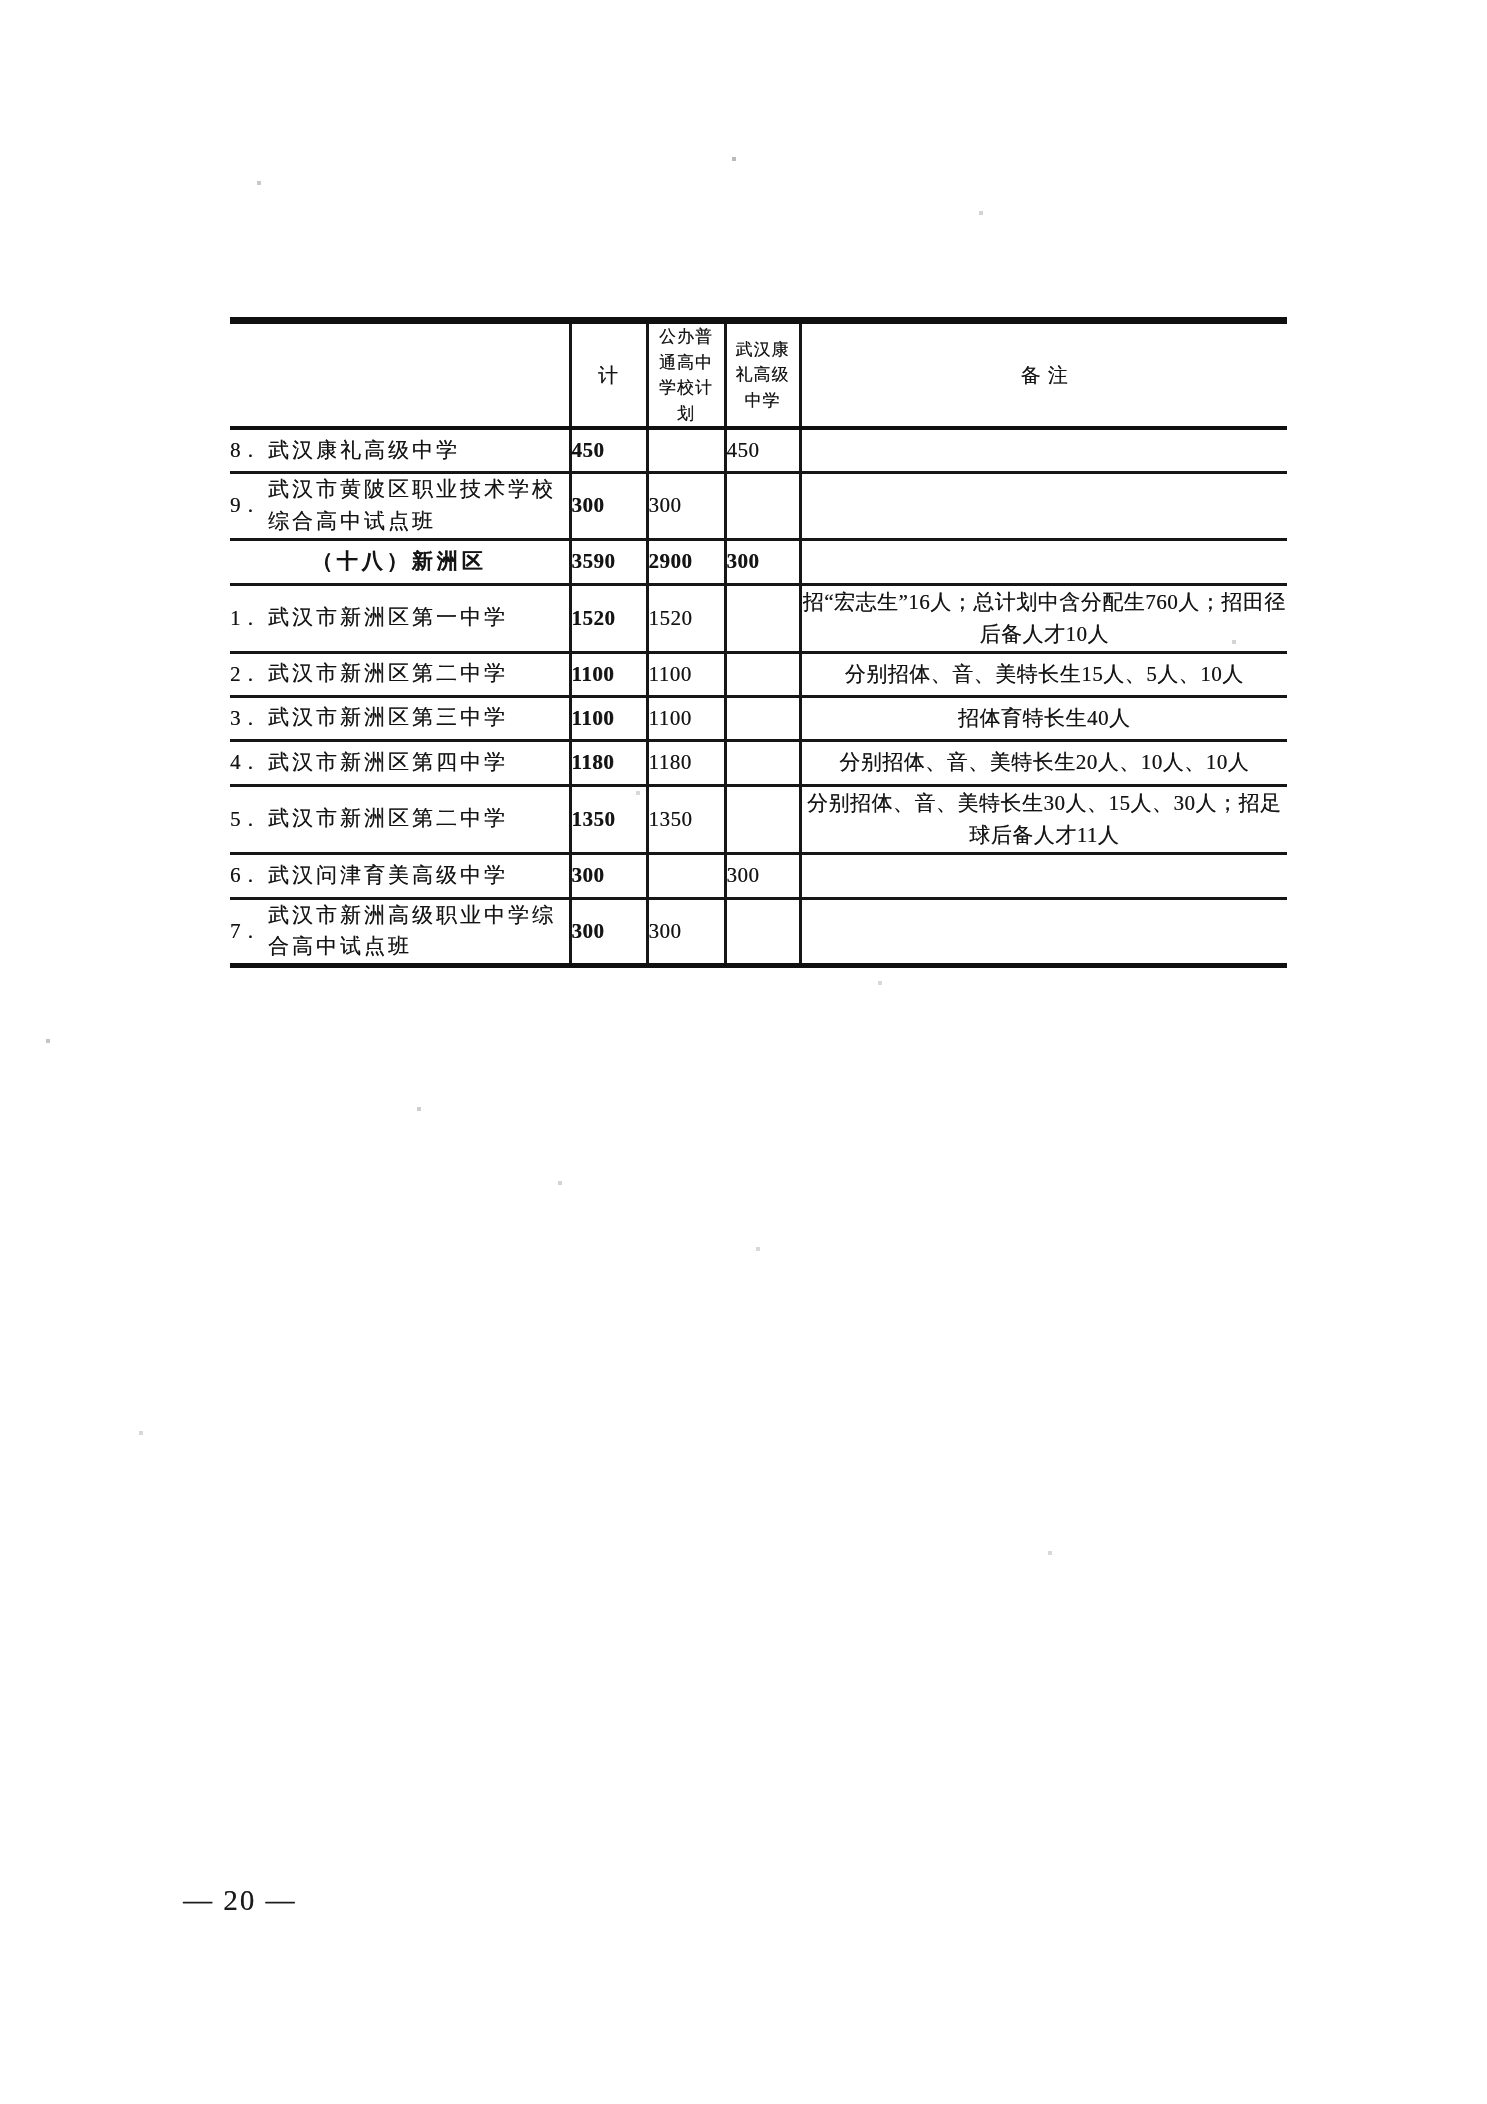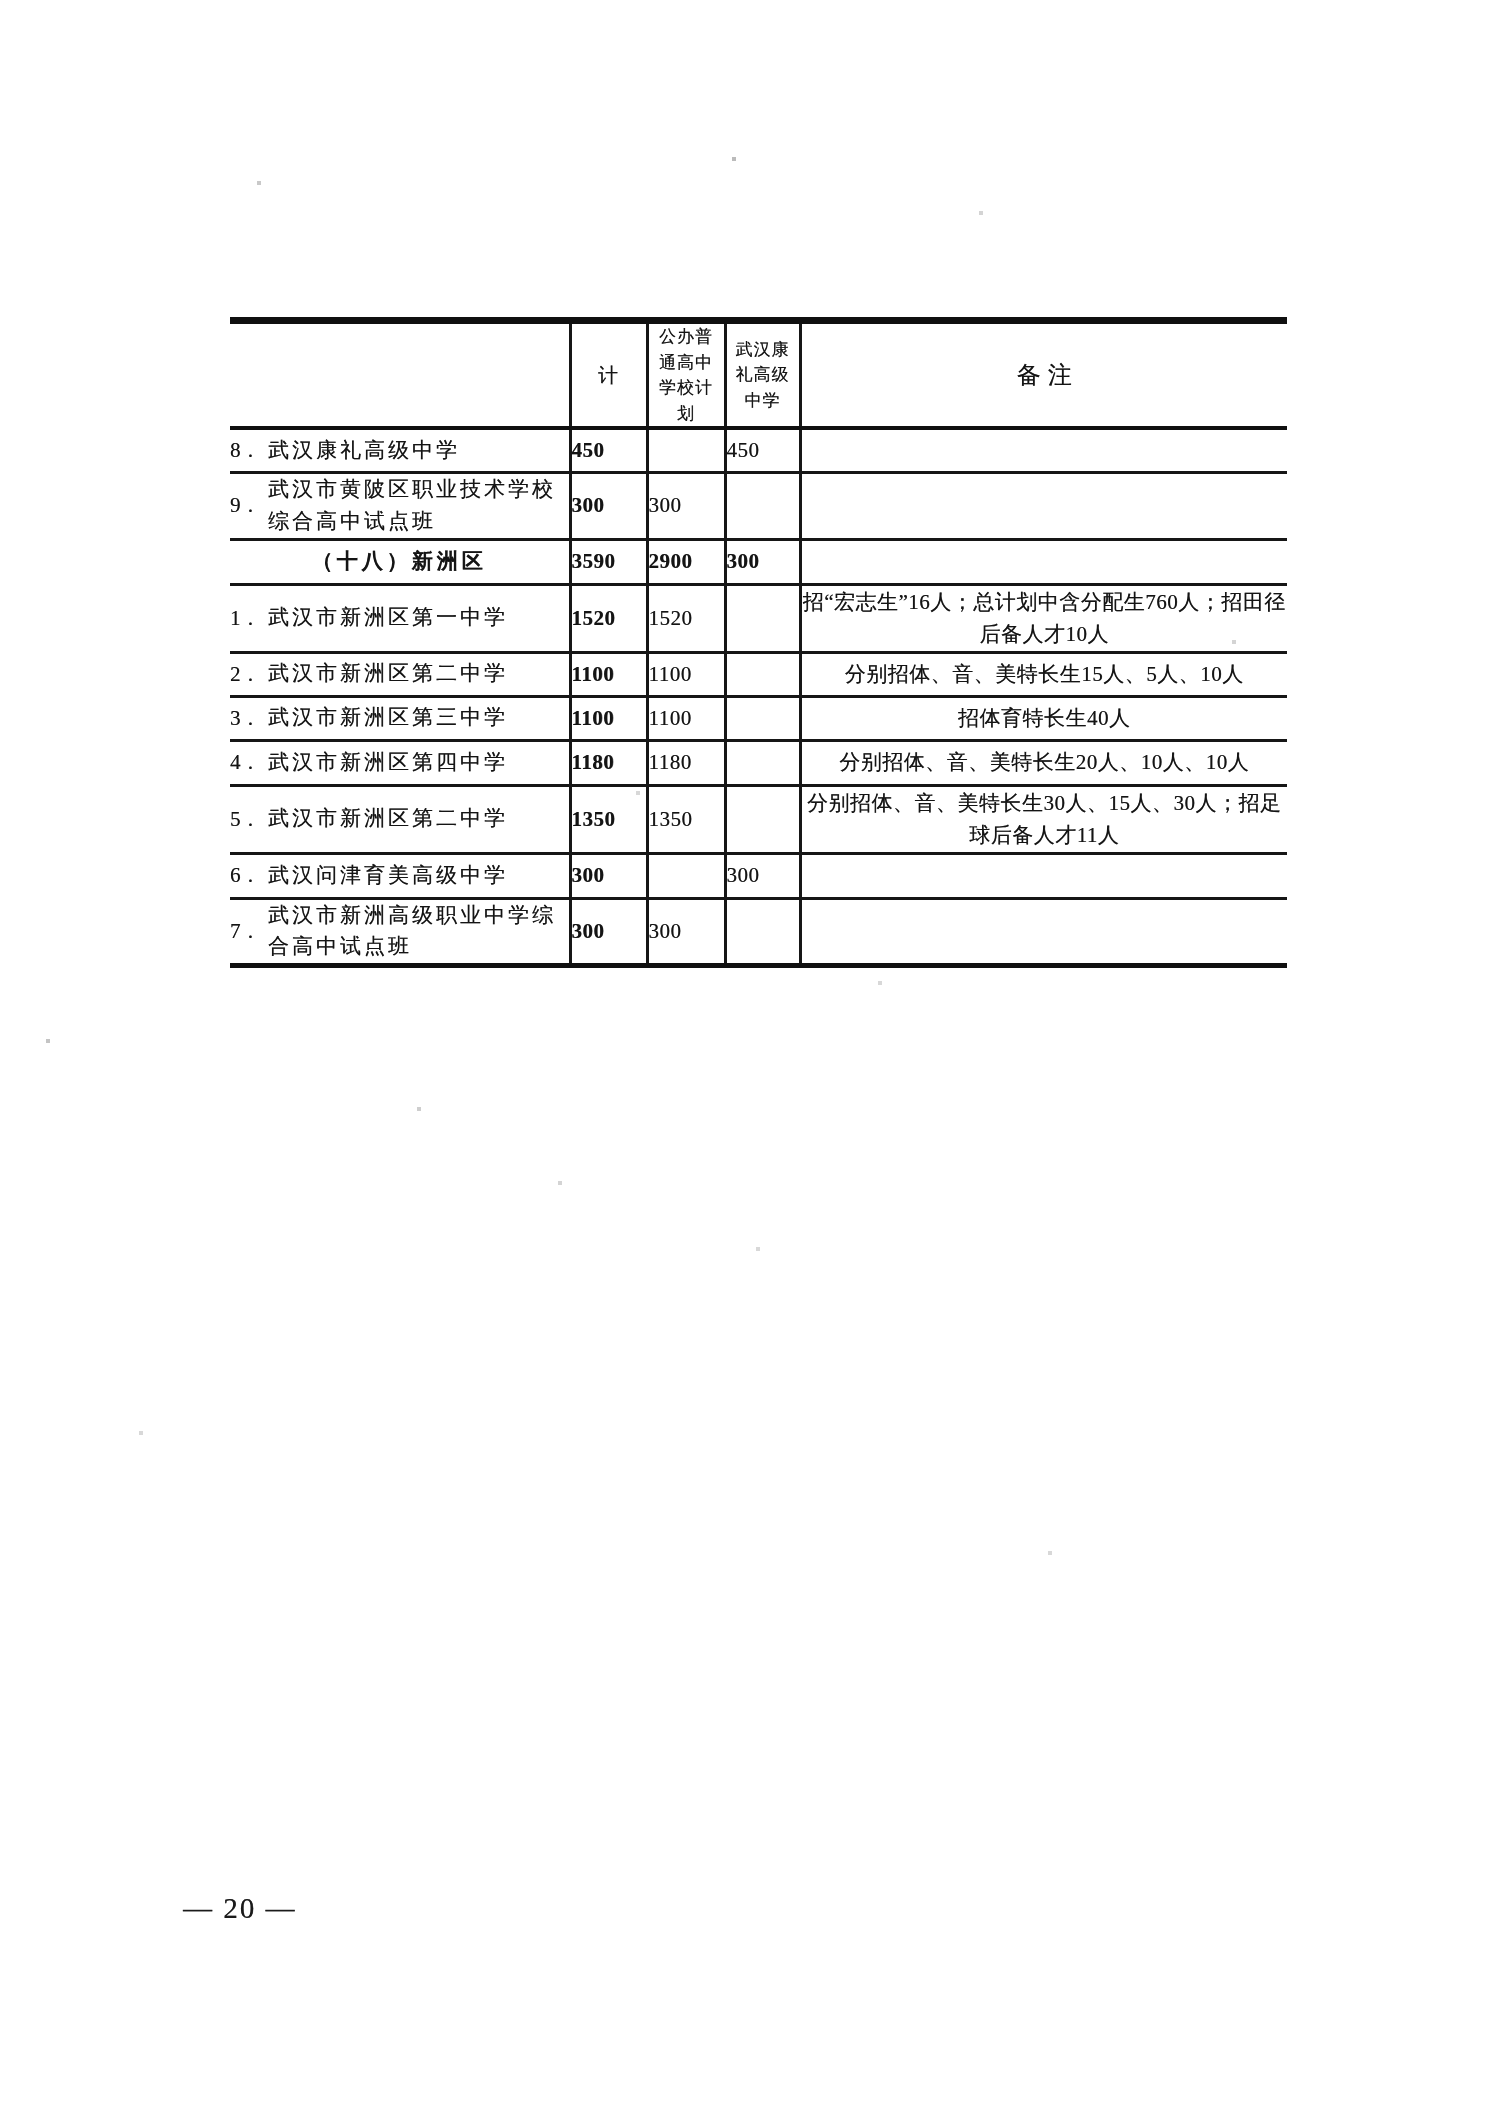--- a/index.html
+++ b/index.html
@@ -5,21 +5,21 @@
   html,body{margin:0;padding:0;background:#e8e8e8;}
   .page{
     position:relative;
     width:1487px;height:2104px;
     background:#ffffff;
     margin:0 auto;
     font-family:"Liberation Serif","DejaVu Serif",serif;
     color:#141414;
     overflow:hidden;
   }
-  .ink{ text-shadow:0.3px 0.3px 0.5px rgba(25,25,25,0.65);margin-top:8px; }
+  .ink{ text-shadow:0.3px 0.3px 0.5px rgba(25,25,25,0.65); }
 
   
   table.plan{
     position:absolute;
     left:230px; top:317px;
     width:1057px;
     border-collapse:collapse;
     table-layout:fixed;
     border-top:7px solid #101010;
     border-bottom:5px solid #101010;
@@ -43,21 +43,21 @@
     display:block;
     width:57px;
     margin:0 auto;
     font-size:17px;
     line-height:1.5;
     letter-spacing:1px;
     word-break:break-all;
     text-align:center;
   }
   th .hdr-total{ font-size:20px; letter-spacing:1px; }
-  th .hdr-remark{ font-size:24px; letter-spacing:7px; padding-left:7px; }
+  th .hdr-remark{ font-size:20px; letter-spacing:7px; padding-left:7px; }
 
   td.c-name{ padding:3px 4px 3px 8px; }
   .name-wrap{ display:flex; align-items:center; }
   .num{
     flex:0 0 38px; width:38px;
     font-size:21px; letter-spacing:1px;
     text-align:left;
   }
   .nm{
     font-size:21px; letter-spacing:3px;

